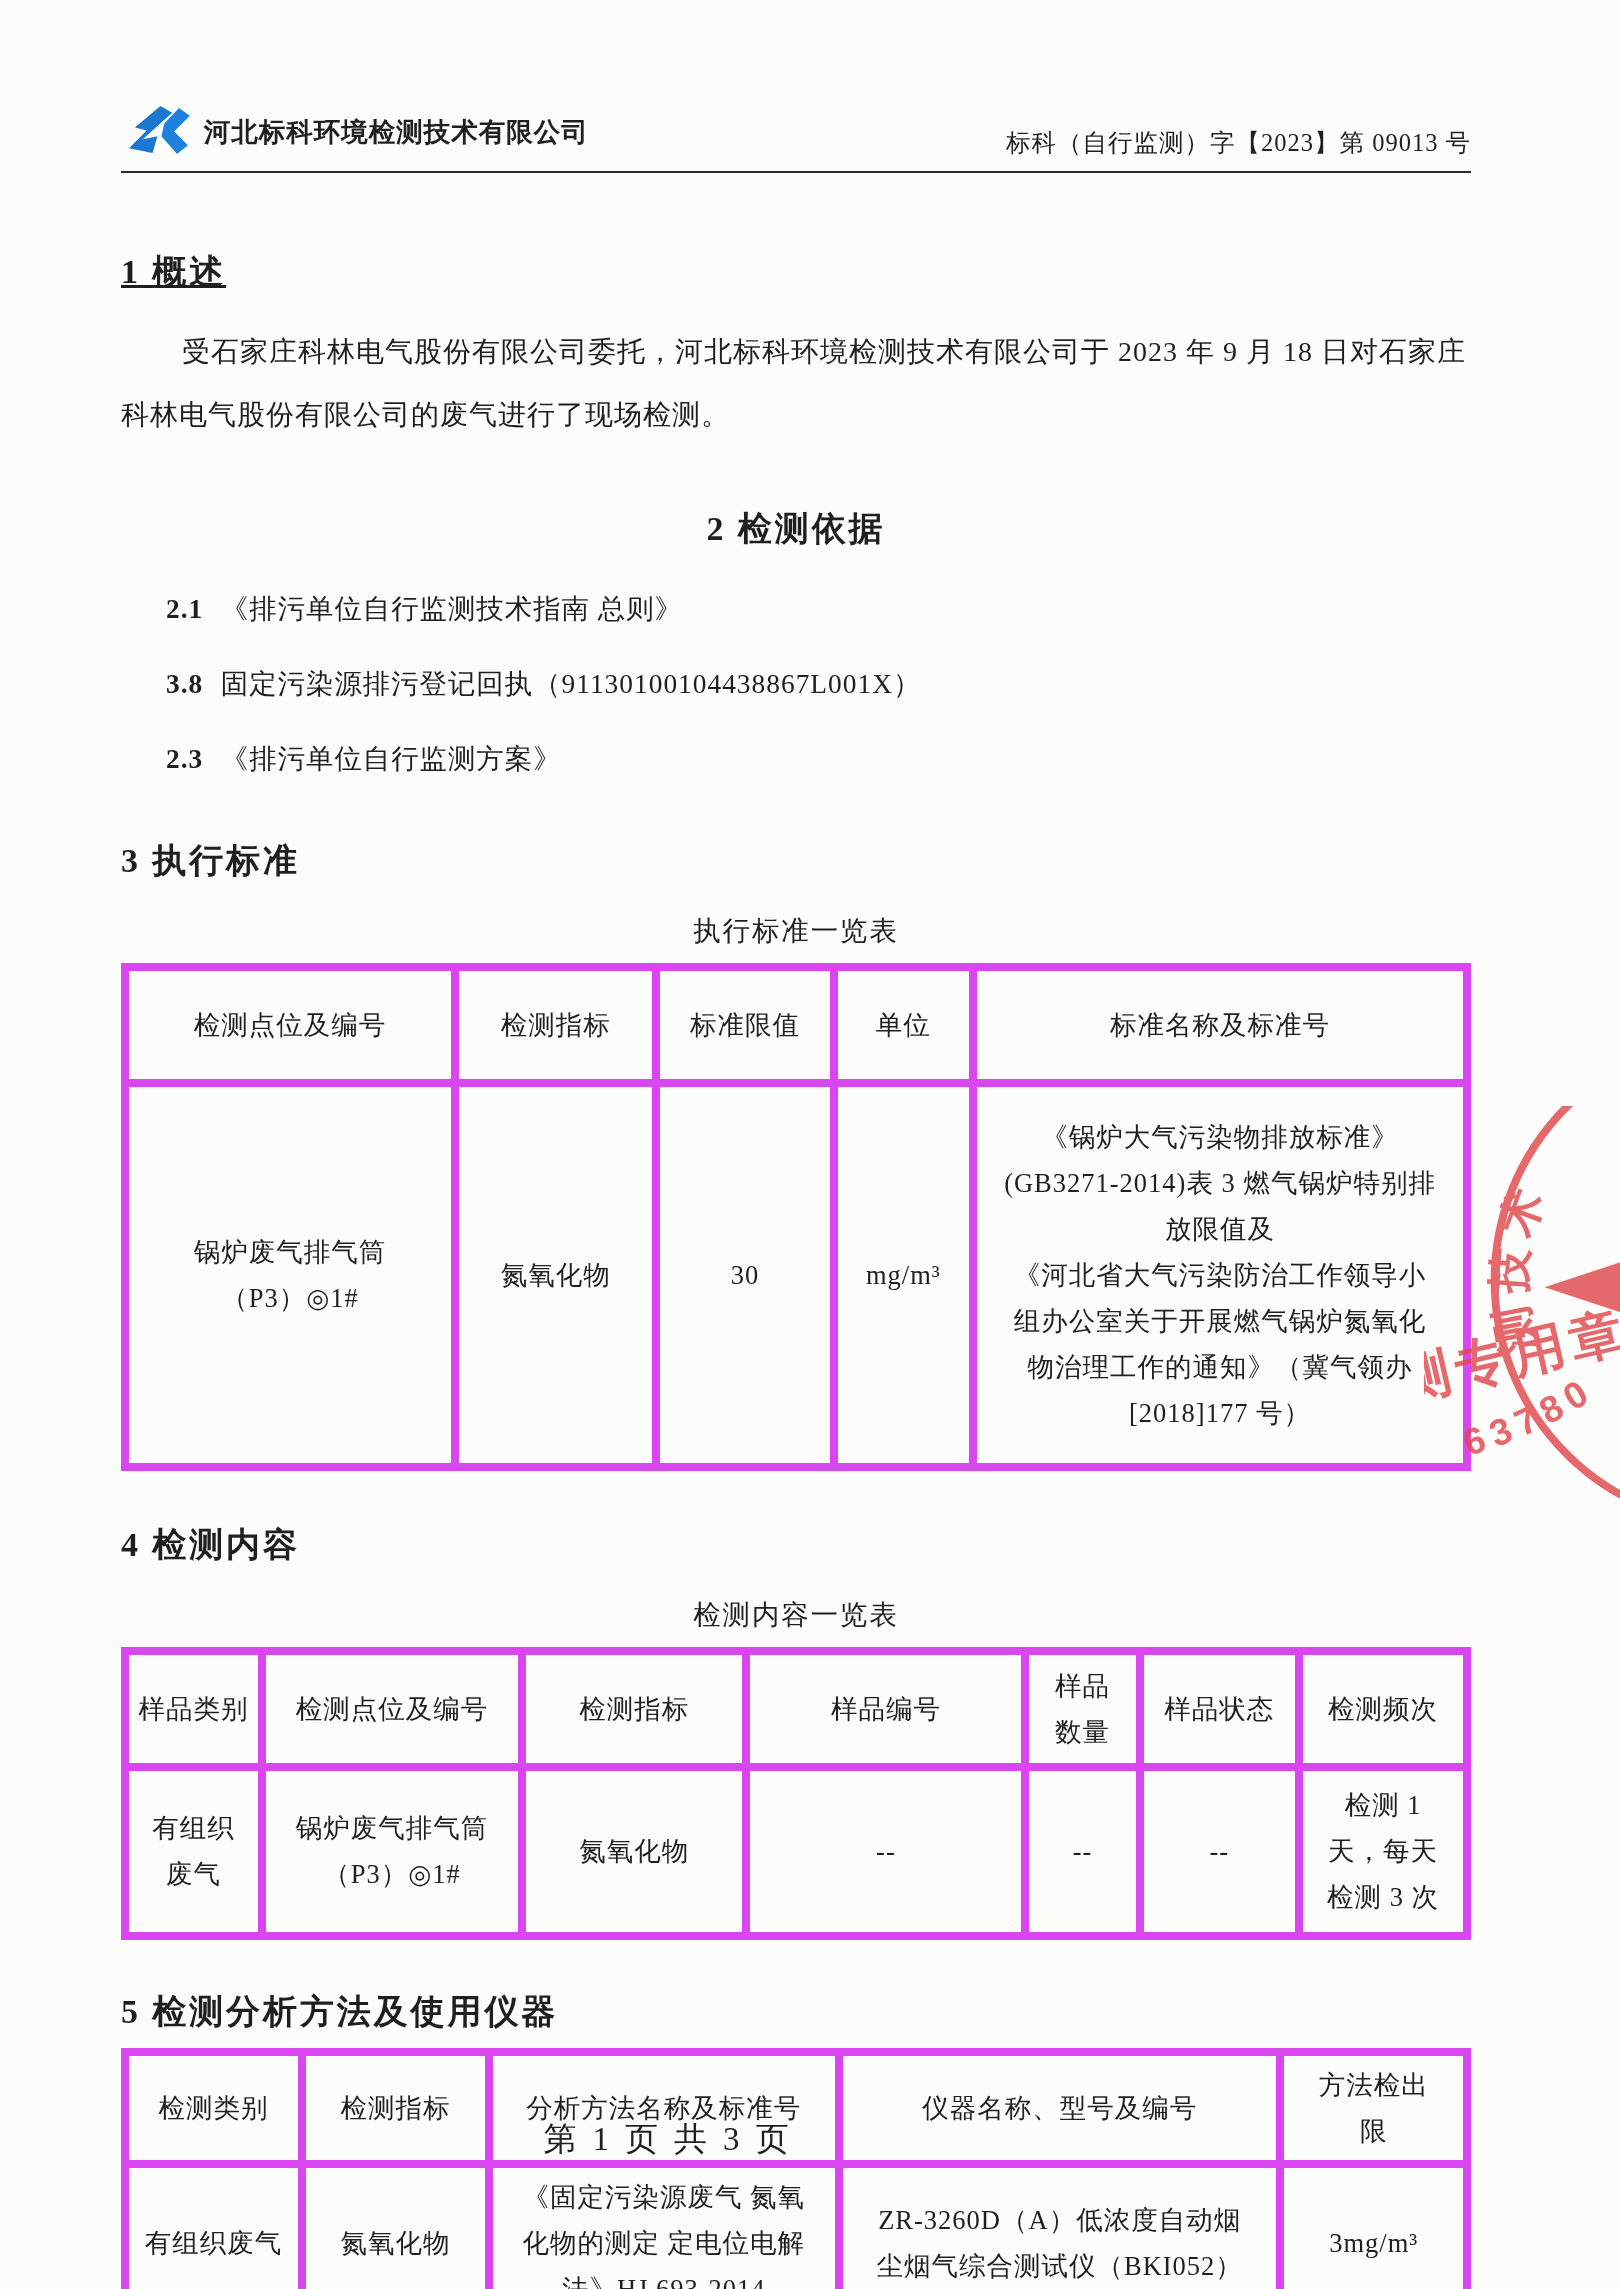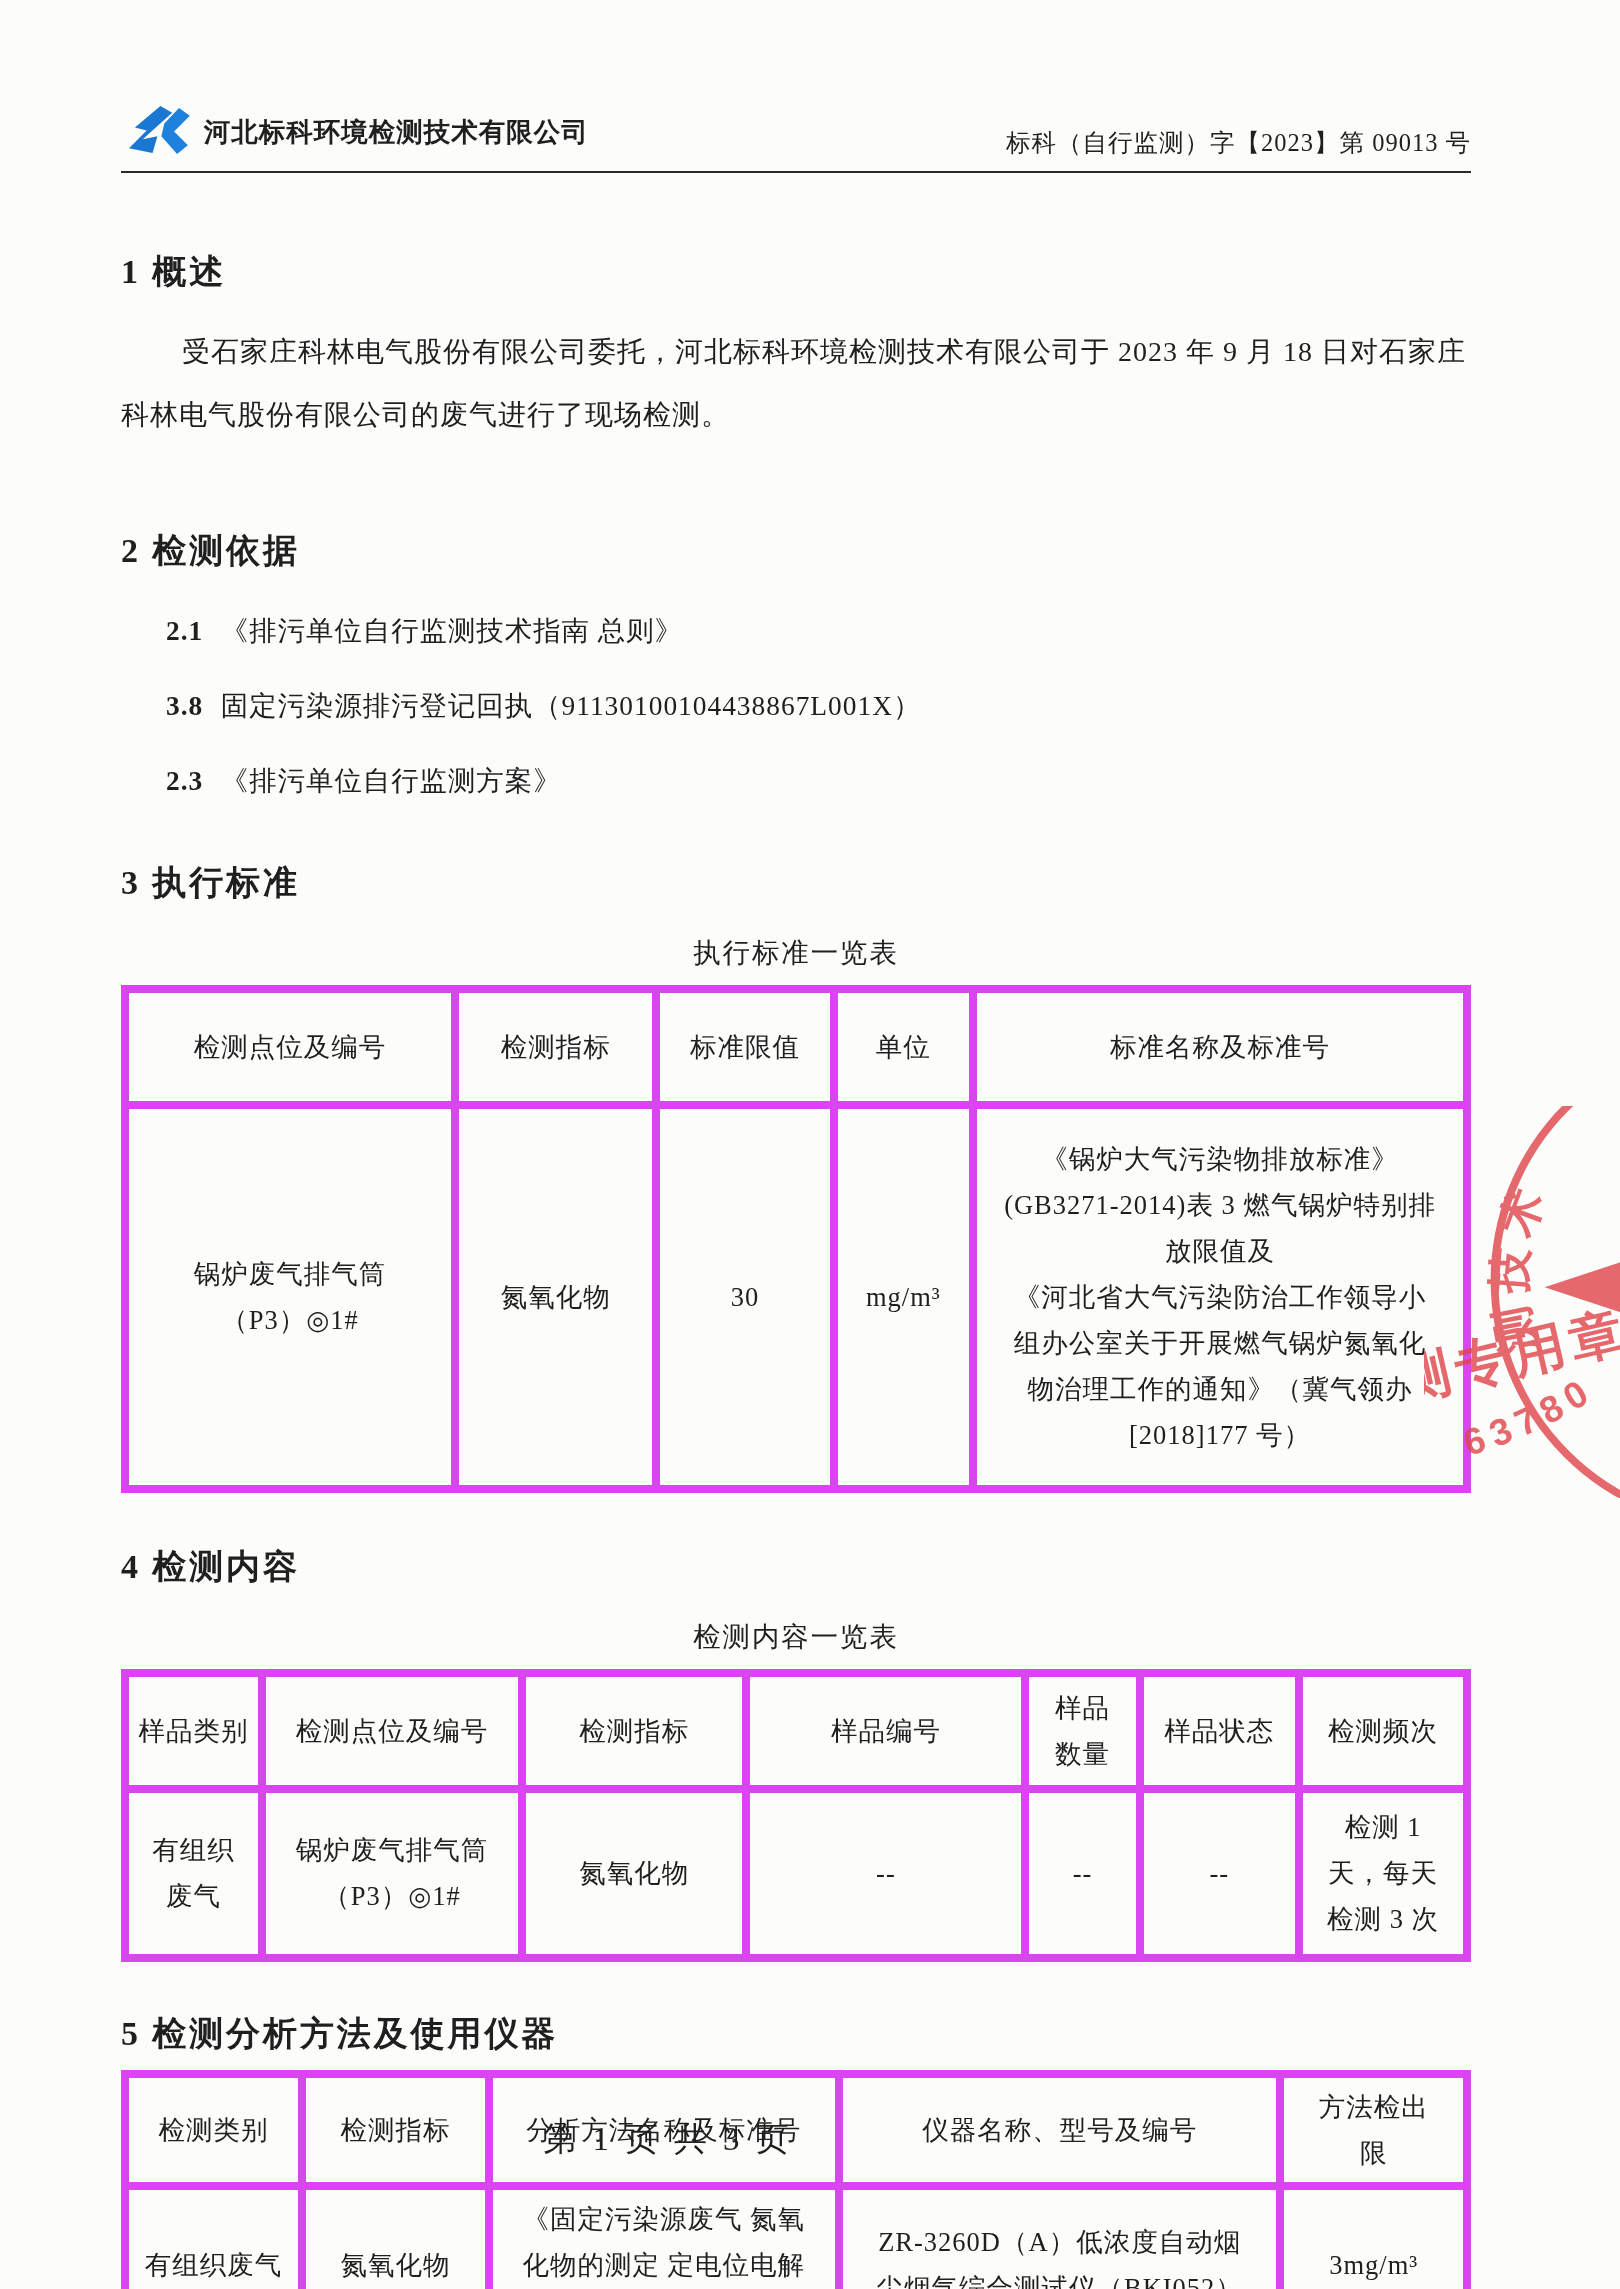--- a/index.html
+++ b/index.html
@@ -20,22 +20,22 @@
     padding-top:104px;padding-bottom:11.8px;
     border-bottom:2.9px solid #2b2b2b;
     gap:36px;
   }
   .brand{display:flex;align-items:center;gap:13.7px;}
   .brand-name{font-size:26.5px;font-weight:600;letter-spacing:1px;}
   .doc-number{font-size:24.5px;letter-spacing:1px;}
 
   
   .sec-title{font-size:34px;font-weight:bold;letter-spacing:2.9px;margin:0;}
-  .sec-1{margin-top:76px;}
-  .sec-2{margin-top:82px;}
+  .sec-1{margin-top:76px;text-decoration:underline;}
+  .sec-2{margin-top:60px;text-align:center;}
   .sec-3{margin-top:61px;}
   .sec-4{margin-top:51px;}
   .sec-5{margin-top:49px;}
 
   .para{
     font-size:28px;line-height:63px;margin-top:25.5px;
     text-indent:61px;letter-spacing:1px;
   }
 
   .basis-item{margin:39px 0 0 45px;font-size:27.4px;letter-spacing:1px;}

